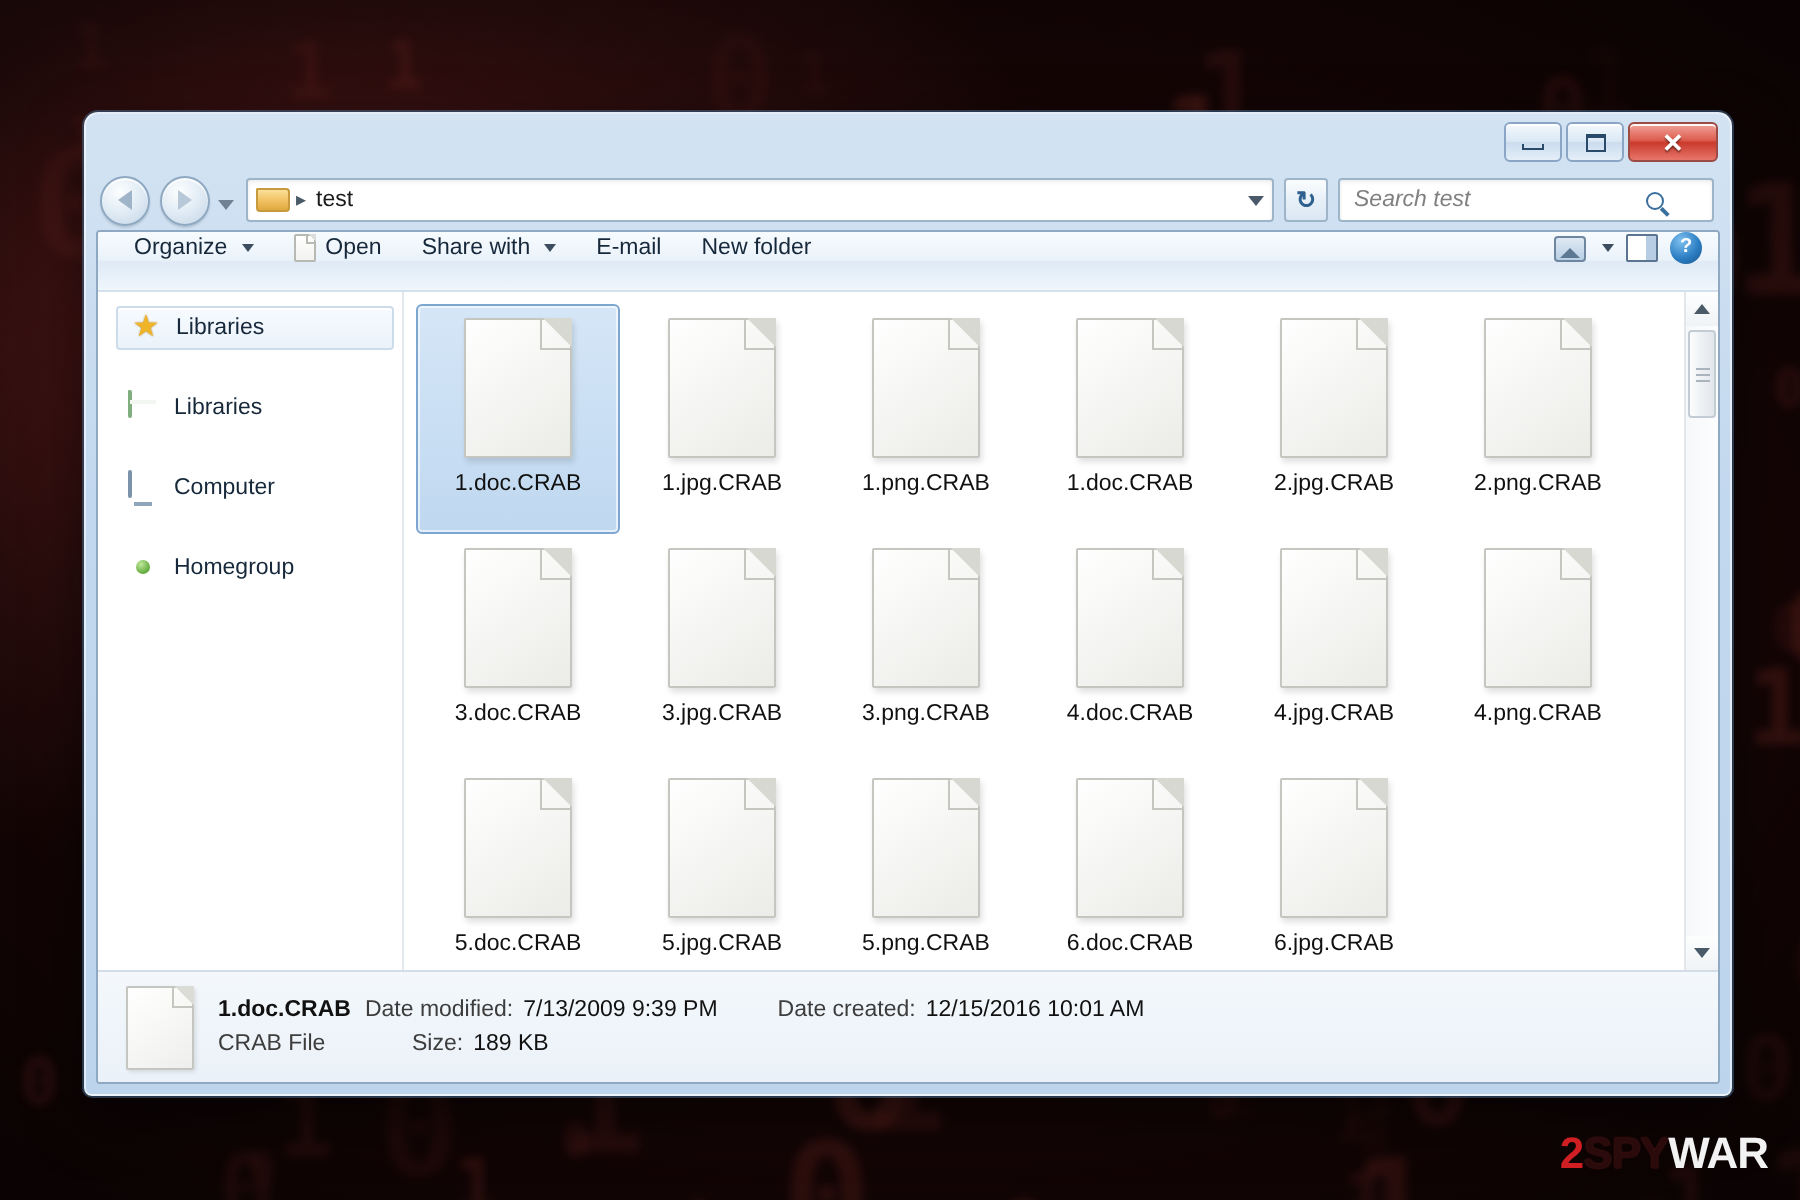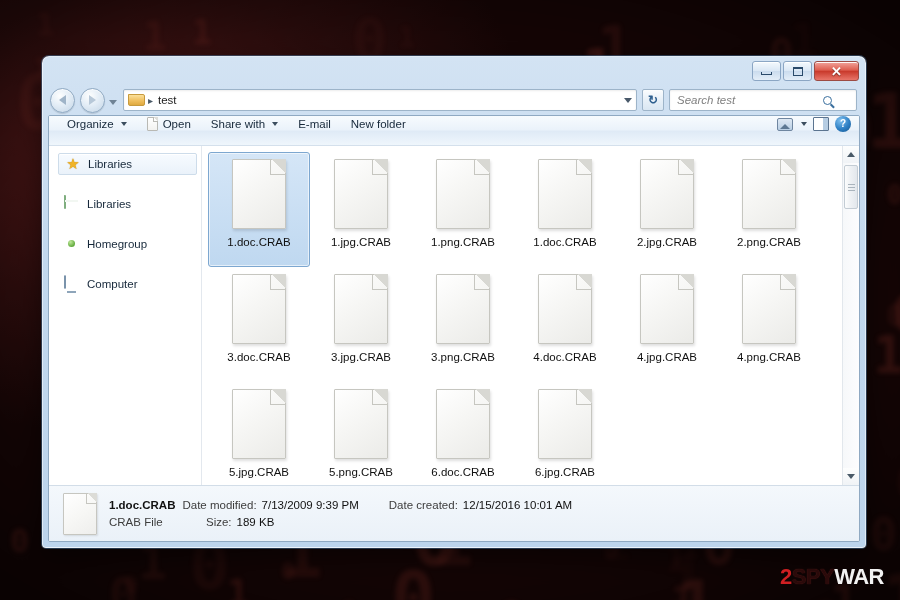--- a/index.html
+++ b/index.html
@@ -610,27 +610,27 @@
         <div id="navpane">
           <div class="nav-item active">
             <span class="ni-icon ico-star">★</span>
             <span>Libraries</span>
           </div>
           <div class="nav-item">
             <span class="ni-icon"><span class="ico-lib"></span></span>
             <span>Libraries</span>
           </div>
           <div class="nav-item">
+            <span class="ni-icon"><span class="ico-comp"></span></span>
+            <span>Computer</span>
+          </div>
+          <div class="nav-item">
             <span class="ni-icon"><span class="ico-home"></span></span>
             <span>Homegroup</span>
           </div>
-          <div class="nav-item">
-            <span class="ni-icon"><span class="ico-comp"></span></span>
-            <span>Computer</span>
-          </div>
         </div>
 
         <div id="gridwrap">
           <div id="grid">
               <div class="file selected">
                 <div class="file-icon"></div>
                 <div class="file-name">1.doc.CRAB</div>
               </div>
               <div class="file">
                 <div class="file-icon"></div>
@@ -668,20 +668,24 @@
                 <div class="file-icon"></div>
                 <div class="file-name">4.doc.CRAB</div>
               </div>
               <div class="file">
                 <div class="file-icon"></div>
                 <div class="file-name">4.jpg.CRAB</div>
               </div>
               <div class="file">
                 <div class="file-icon"></div>
                 <div class="file-name">4.png.CRAB</div>
+              </div>
+              <div class="file">
+                <div class="file-icon"></div>
+                <div class="file-name">5.doc.CRAB</div>
               </div>
               <div class="file">
                 <div class="file-icon"></div>
                 <div class="file-name">5.jpg.CRAB</div>
               </div>
               <div class="file">
                 <div class="file-icon"></div>
                 <div class="file-name">5.png.CRAB</div>
               </div>
               <div class="file">

